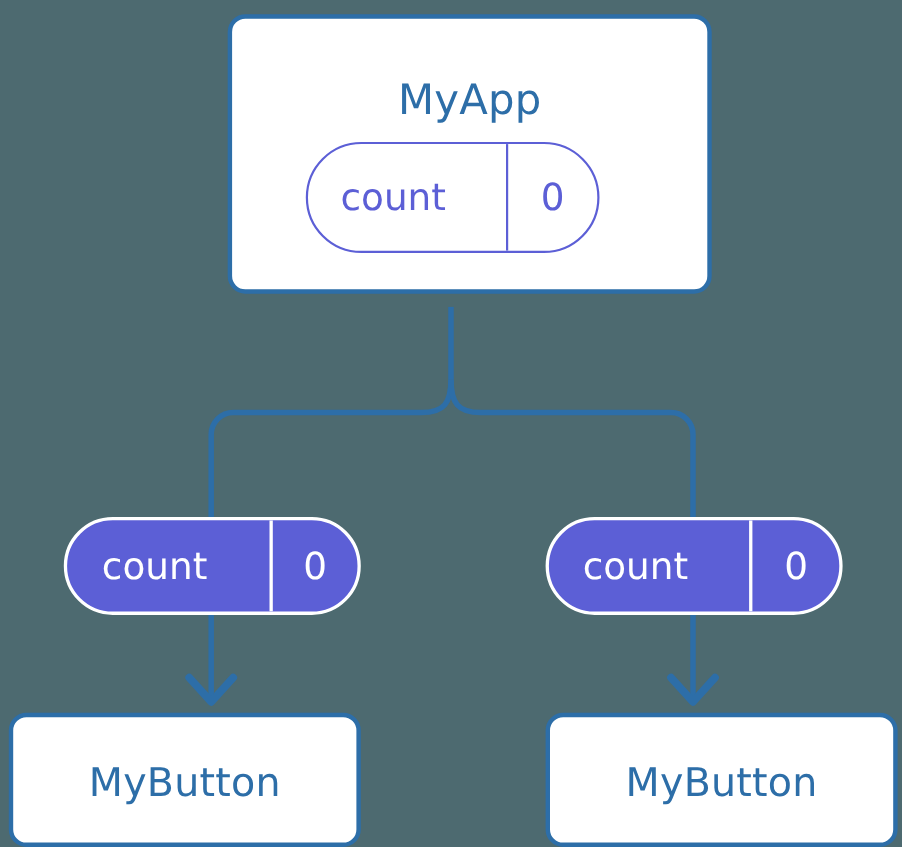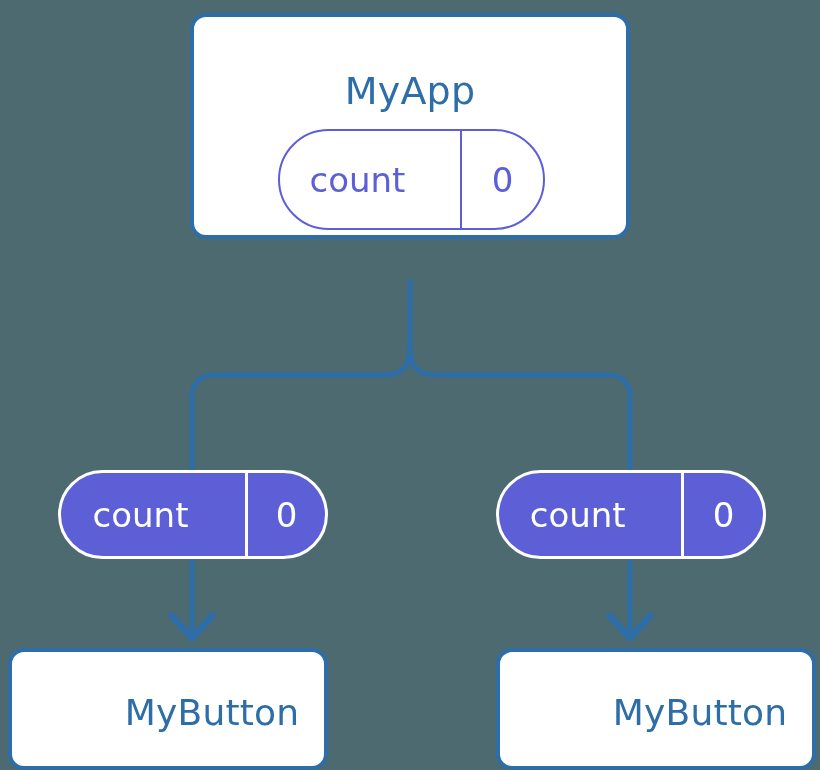--- a/index.html
+++ b/index.html
@@ -36,24 +36,24 @@
     position: absolute;
     left: 0;
     width: 100%;
     text-align: center;
     color: #2d6ea8;
     font-weight: 400;
     letter-spacing: .2px;
   }
 
   #box-myapp {
-    left: 190px;
+    left: 207px;
     top: 13px;
     width: 440px;
-    height: 226px;
+    height: 254px;
     text-decoration: underline;
   }
   #title-myapp {
     top: 52px;
     font-size: 38px;
   }
 
   #box-btn-left {
     left: 8px;
     top: 648px;
@@ -66,21 +66,20 @@
     left: 496px;
     top: 648px;
     width: 320px;
     height: 122px;
     border-bottom-left-radius: 16px;
     border-bottom-right-radius: 16px;
   }
   .btn-title {
     top: 40px;
     font-size: 36px;
-    padding-left: 44px;
   }
 
   
   .pill {
     position: absolute;
     display: flex;
     align-items: stretch;
     box-sizing: border-box;
     border-radius: 999px;
     overflow: hidden;

